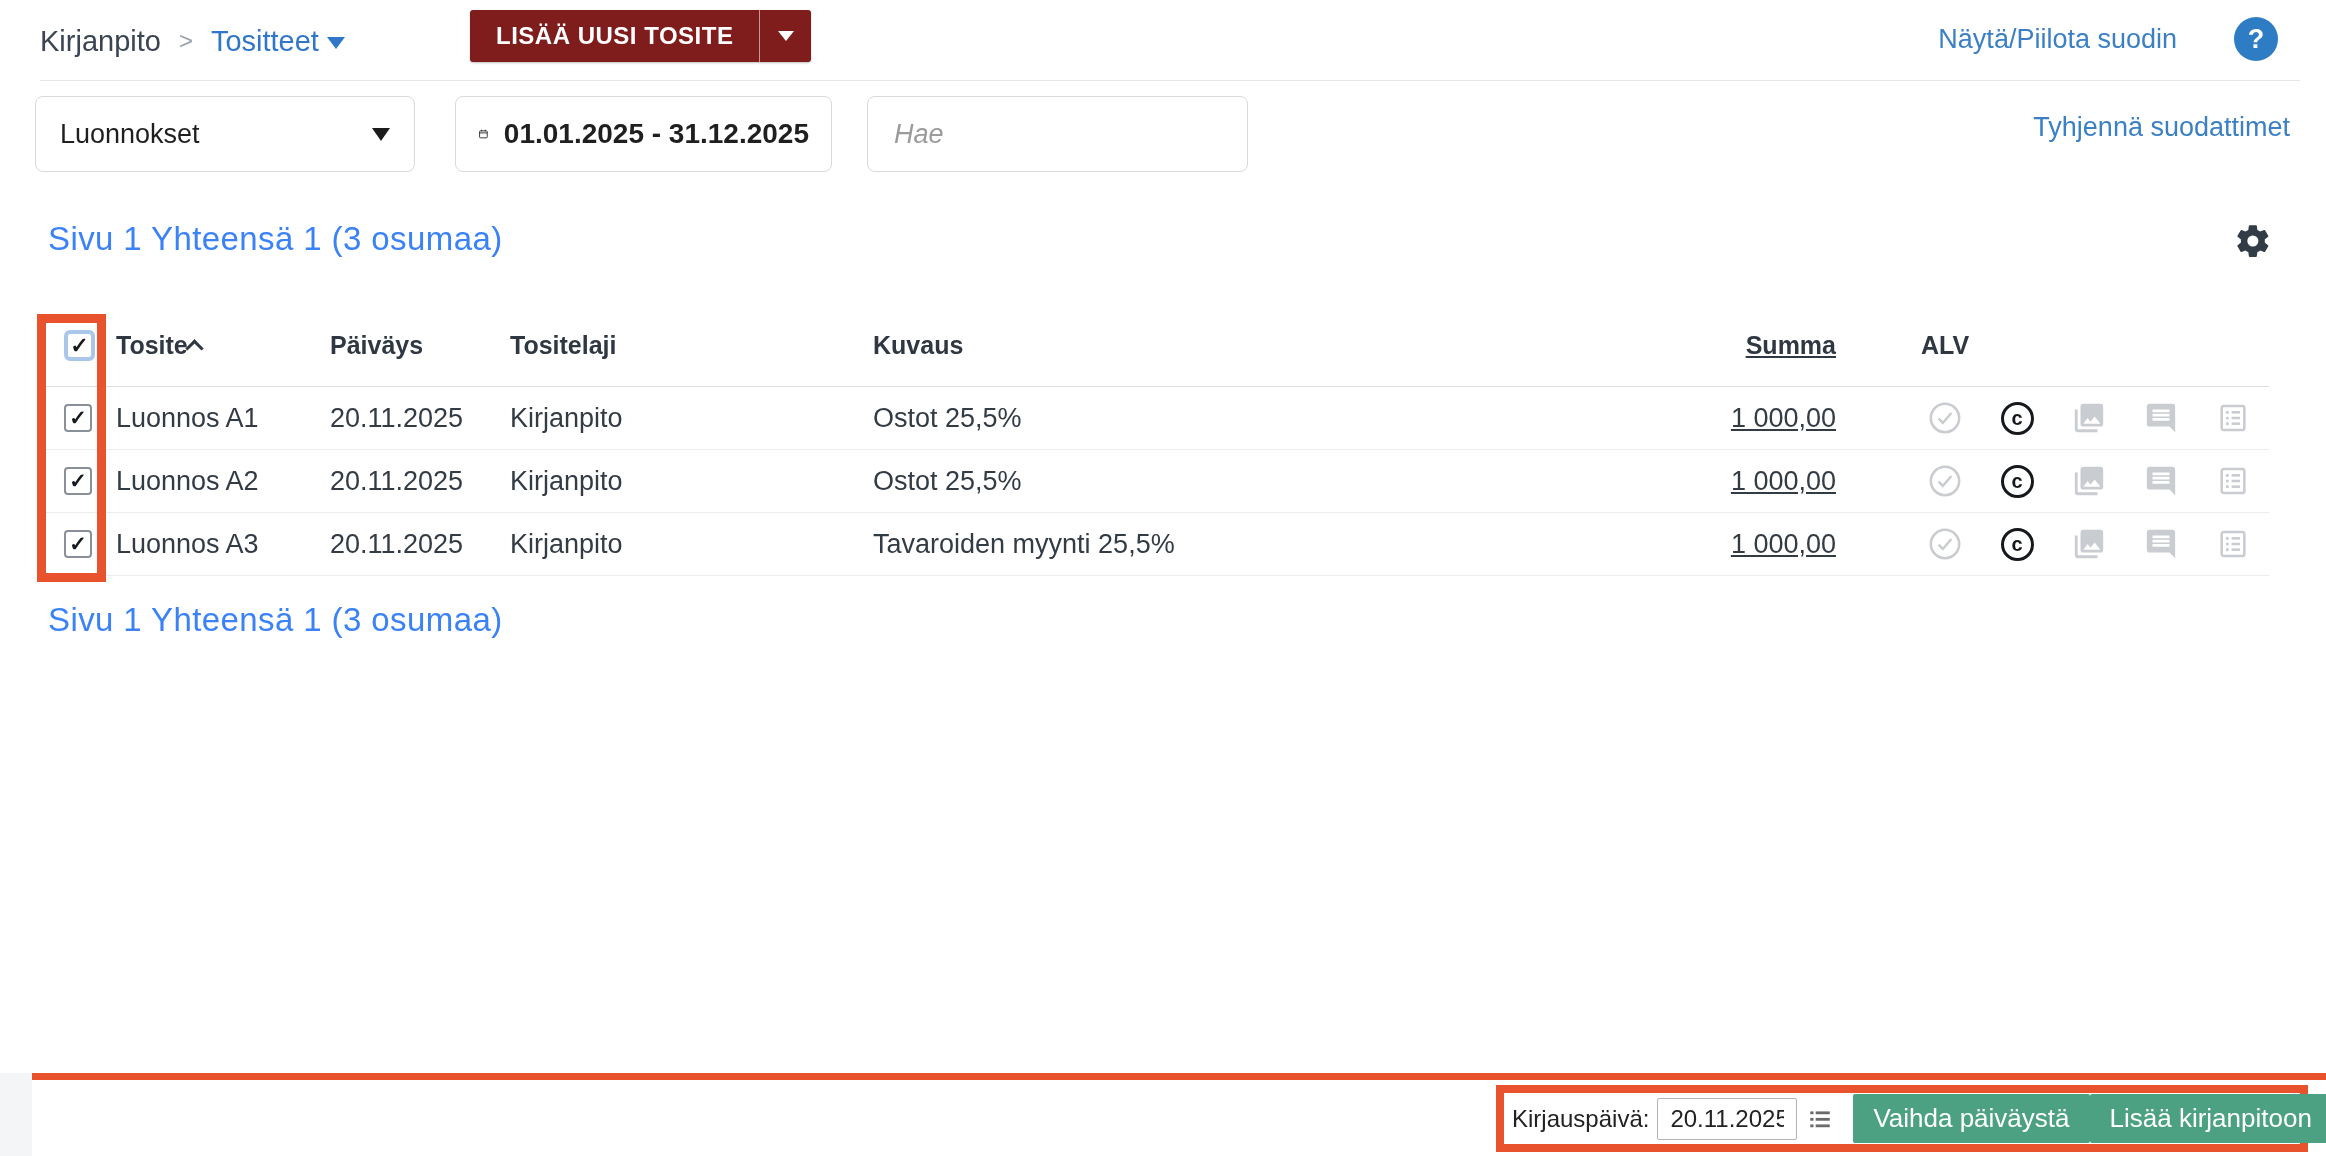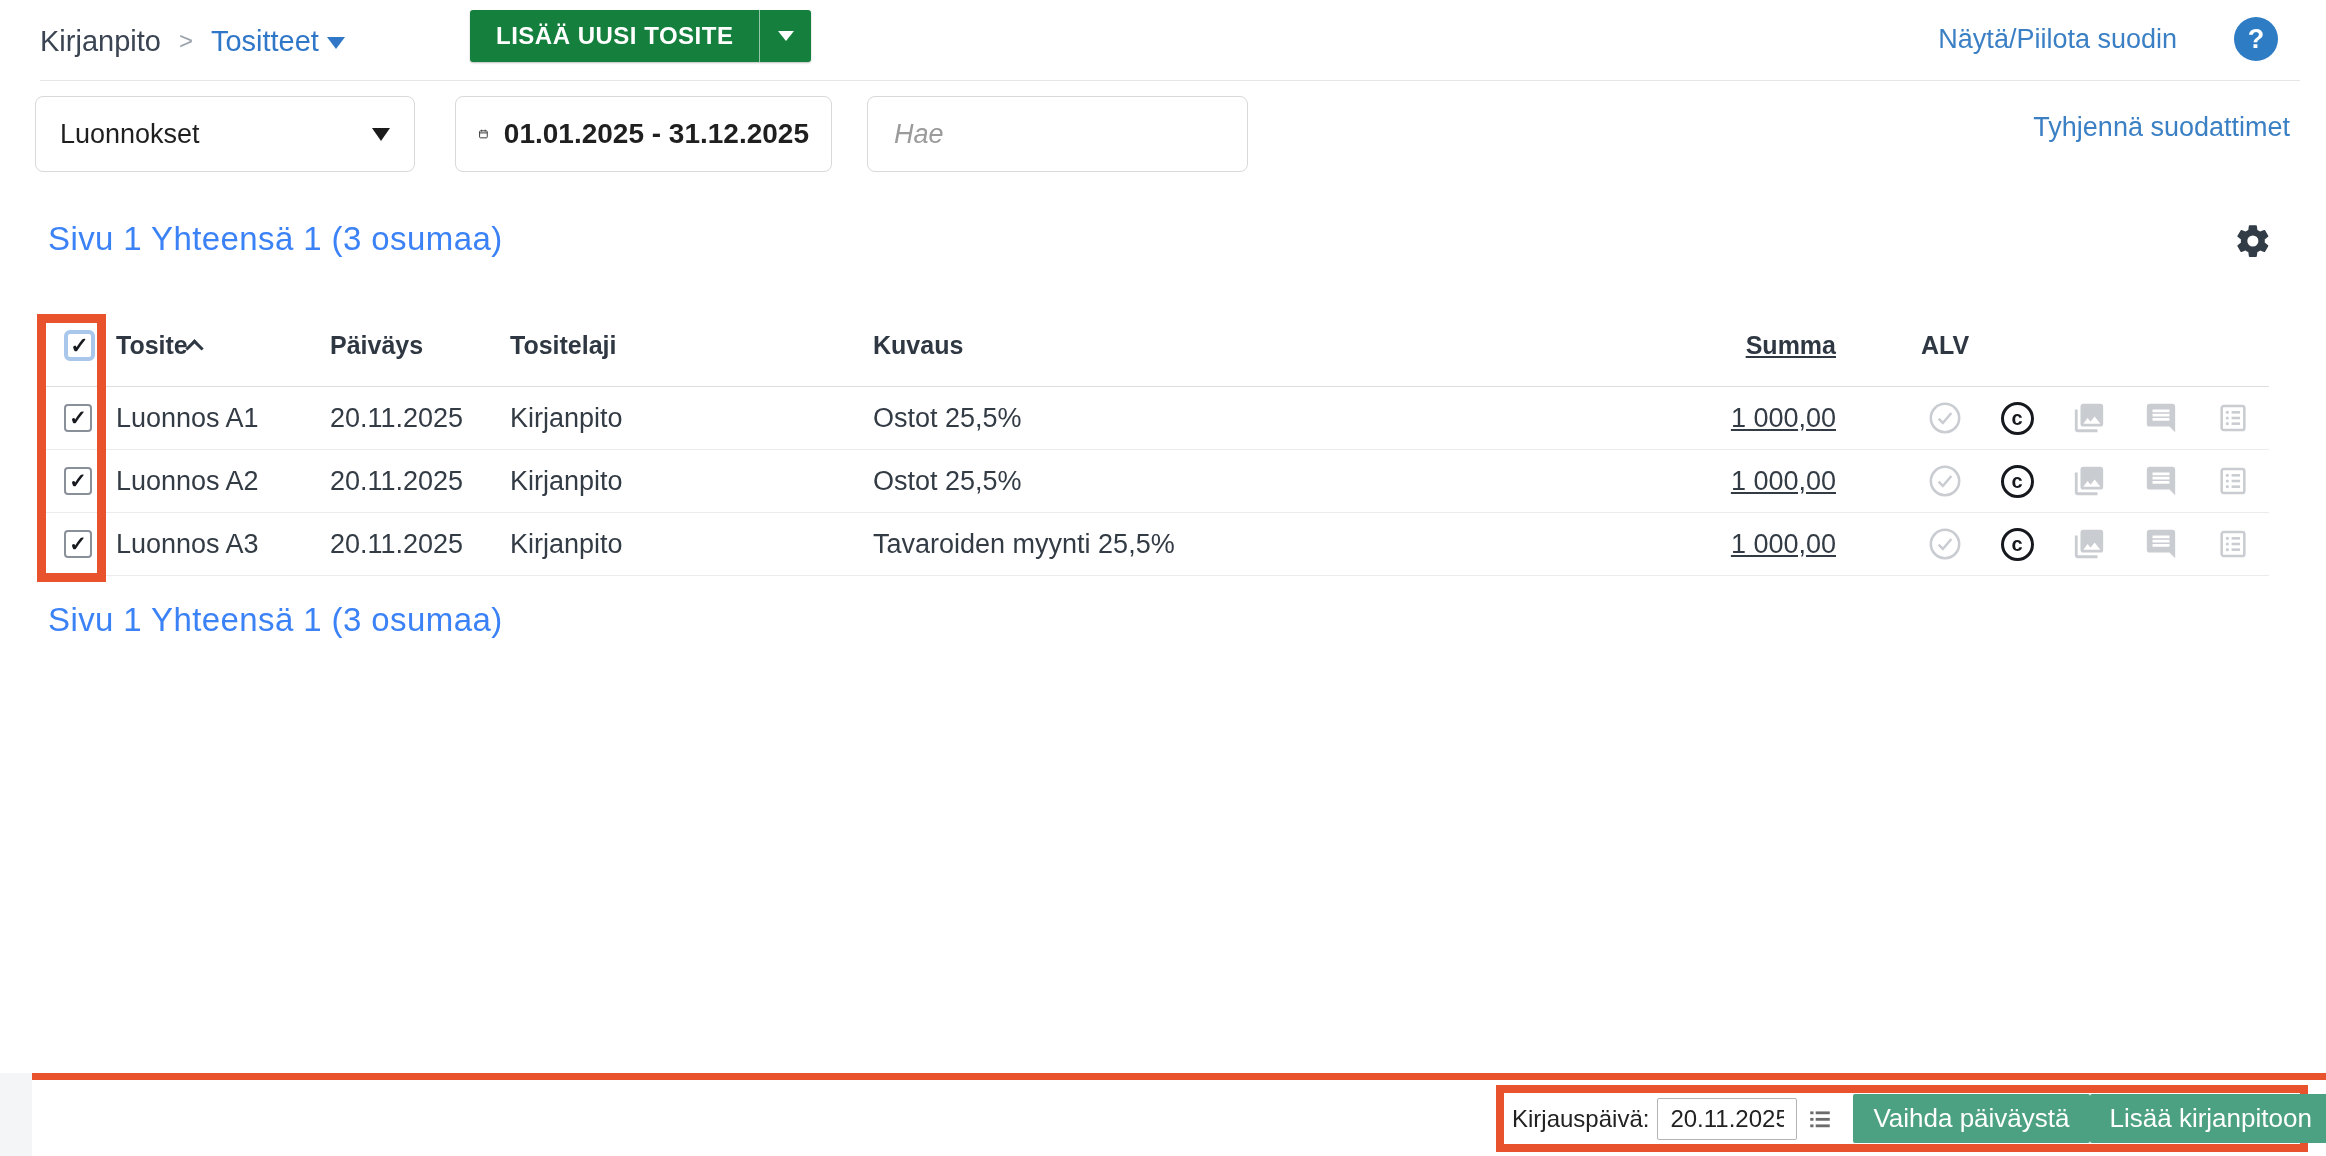--- a/index.html
+++ b/index.html
@@ -10,21 +10,21 @@
   
   .breadcrumb { position:absolute; left:40px; top:16px; height:50px;
     display:flex; align-items:center; gap:18px; font-size:29px; }
   .crumb-root { color:#3a4452; }
   .crumb-sep  { color:#9aa3ad; font-size:24px; }
   .crumb-current { color:#3077c8; display:flex; align-items:center; gap:8px; cursor:pointer; }
   .caret-down-blue { width:0; height:0; border-left:9px solid transparent;
     border-right:9px solid transparent; border-top:12px solid #3077c8; margin-top:4px; }
 
   .add-btn-group { position:absolute; left:470px; top:10px; height:52px; display:flex;
-    border-radius:3px; overflow:hidden; background:#15803d; box-shadow:0 1px 2px rgba(0,0,0,.25); }
+    border-radius:3px; overflow:hidden; background:#7f1d1d; box-shadow:0 1px 2px rgba(0,0,0,.25); }
   .add-btn-main { display:flex; align-items:center; padding:0 26px; color:#fff;
     font-size:24px; font-weight:700; letter-spacing:.5px; cursor:pointer; }
   .add-btn-arrow { display:flex; align-items:center; justify-content:center; width:52px;
     border-left:1px solid rgba(255,255,255,.55); cursor:pointer; }
   .caret-down-white { width:0; height:0; border-left:8px solid transparent;
     border-right:8px solid transparent; border-top:10px solid #fff; }
 
   .topbar-right { position:absolute; right:48px; top:14px; height:50px;
     display:flex; align-items:center; gap:57px; }
   .link { color:#3b80c4; font-size:27px; cursor:pointer; }

